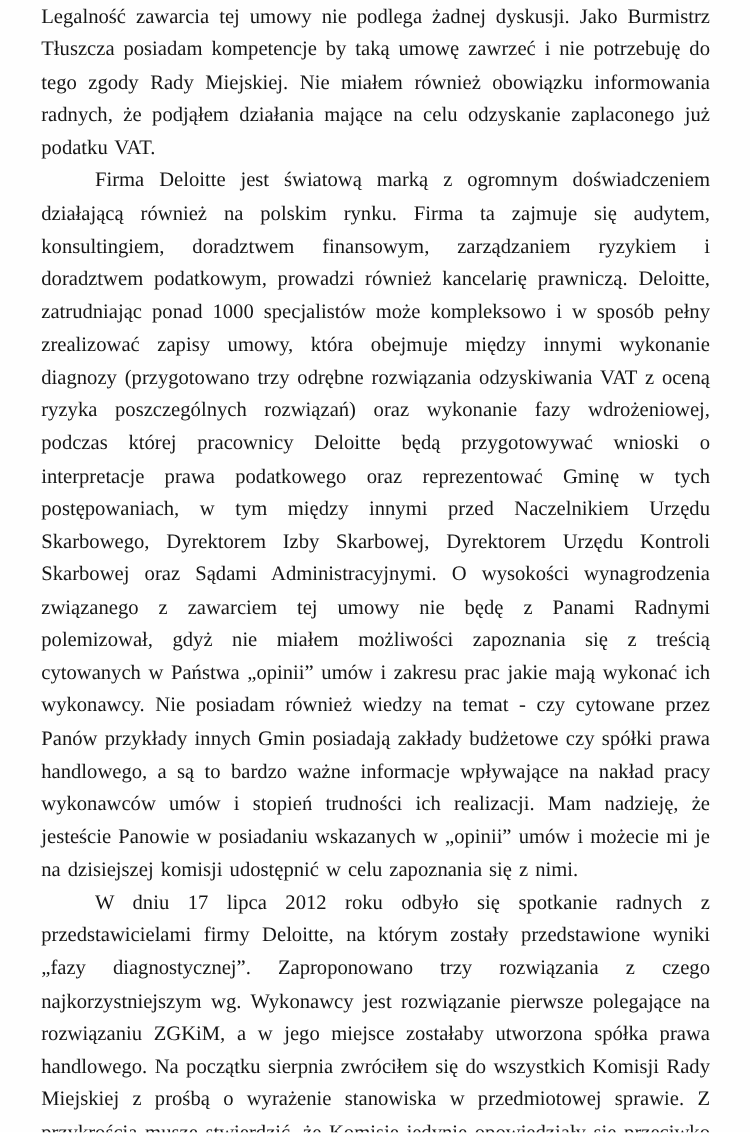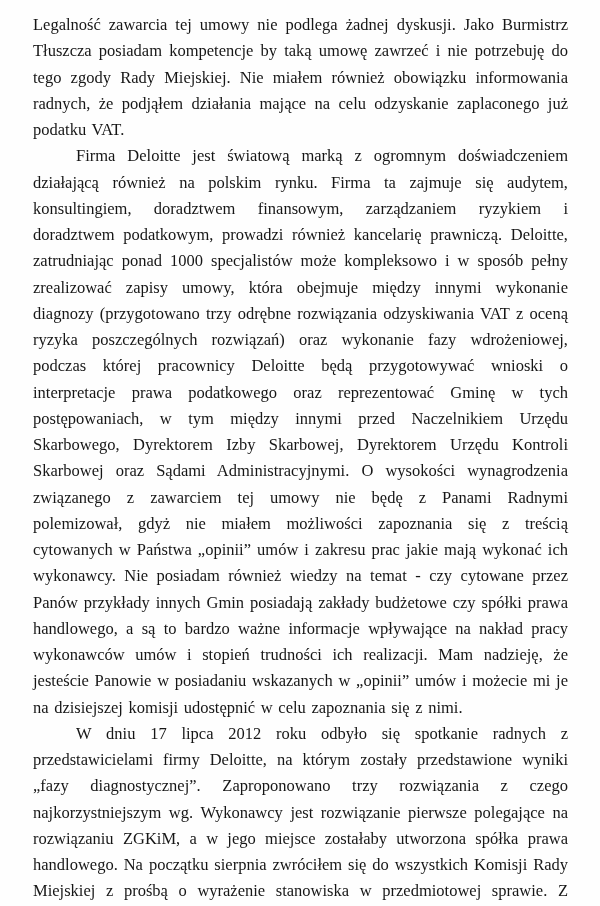--- a/index.html
+++ b/index.html
@@ -5,21 +5,21 @@
   html, body {
     margin: 0;
     padding: 0;
     background: #ffffff;
   }
   .page {
     width: 600px;
     height: 906px;
     box-sizing: border-box;
     background: #fefefe;
-    padding: 12px 32px 0 33px;
+    padding: 0 32px 0 33px;
     font-family: "Liberation Serif", "DejaVu Serif", serif;
     font-size: 16.5px;
     line-height: 26.25px;
     color: #161616;
     text-align: justify;
     overflow: hidden;
     -webkit-font-smoothing: antialiased;
   }
   .para {
     margin: 0;

